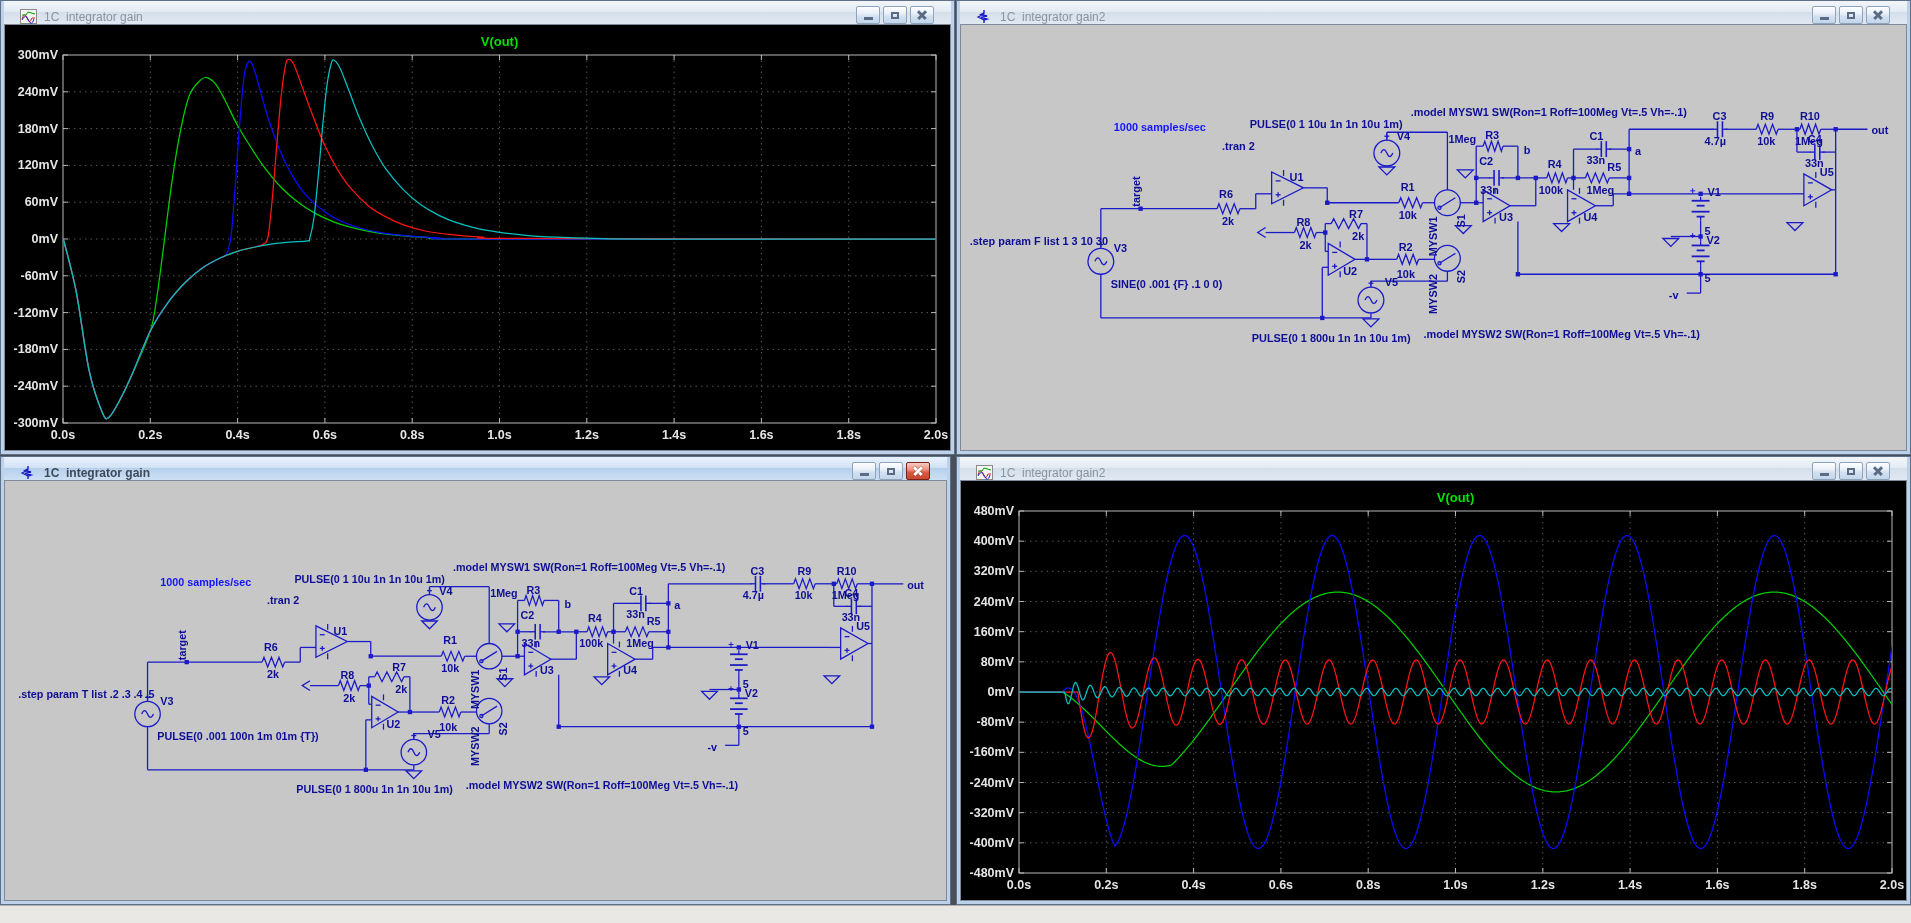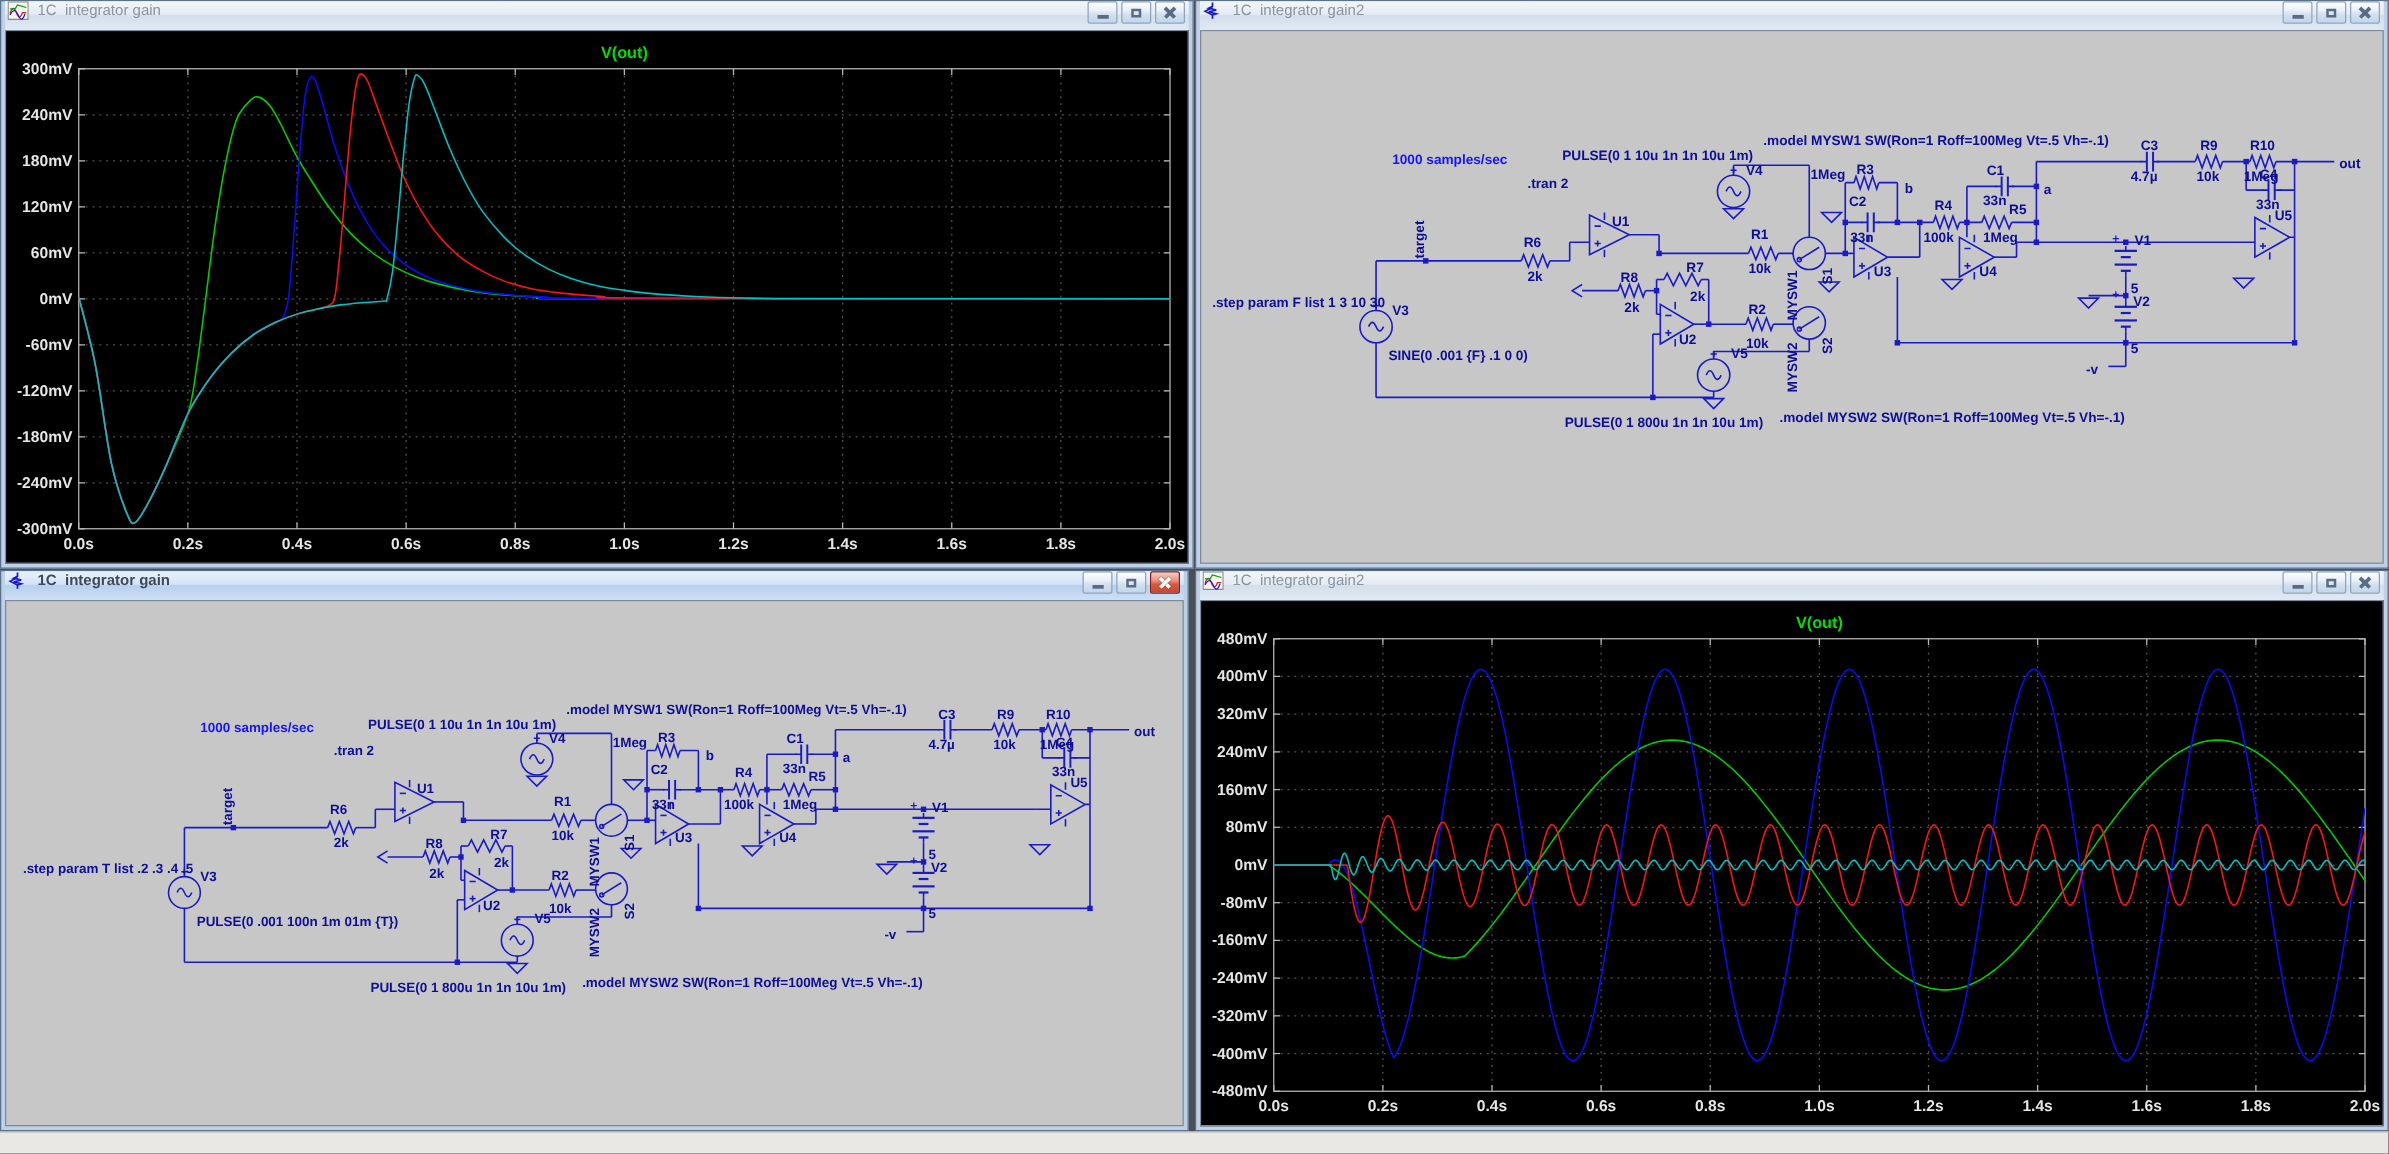--- a/index.html
+++ b/index.html
@@ -1,20 +1,20 @@
 <!DOCTYPE html>
 <html><head>
 <meta charset="utf-8">
 <style>
   html,body{margin:0;padding:0;background:#3f444c;}
   .stage{position:relative;width:1911px;height:923px;background:#4a4f57;overflow:hidden;
          font-family:"Liberation Sans",sans-serif;}
   .win{position:absolute;box-sizing:border-box;background:#bdd2ea;border:1px solid #5c7088;
        padding:0 3px 3px 3px;}
-  .titlebar{height:23px;display:flex;align-items:flex-start;gap:5px;padding:0 2px;}
+  .titlebar{height:23px;display:flex;align-items:flex-end;gap:5px;padding:0 16px;}
   .titlebar.active{background:linear-gradient(#e9f1fc,#d3e3f6 45%,#b6d0ec 50%,#cde0f4);}
   .titlebar.inactive{background:linear-gradient(#f2f6fa,#e4ebf3 45%,#d4dfeb 50%,#e0e9f3);}
   .title-text{flex:1;font-size:12px;padding-left:2px;white-space:pre;}
   .titlebar.active .title-text{color:#3e4a58;font-weight:bold;}
   .titlebar.inactive .title-text{color:#8a93a0;}
   .title-icon{width:17px;height:15px;display:flex;align-items:center;justify-content:center;}
   .btns{display:flex;gap:3px;padding-right:1px;}
   .winbtn{width:22px;height:16px;border:1px solid #8fa3bd;border-radius:2px;cursor:pointer;
           background:linear-gradient(#fdfeff,#e9f0f8 40%,#d2e0f0 60%,#c3d6ea);
           display:flex;align-items:center;justify-content:center;position:relative;}

